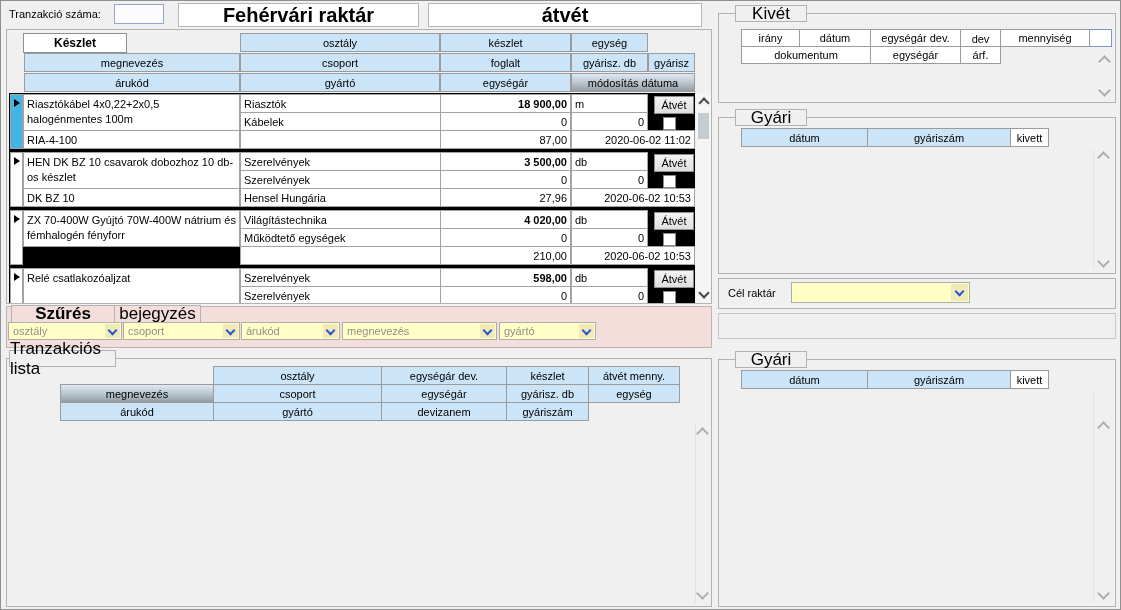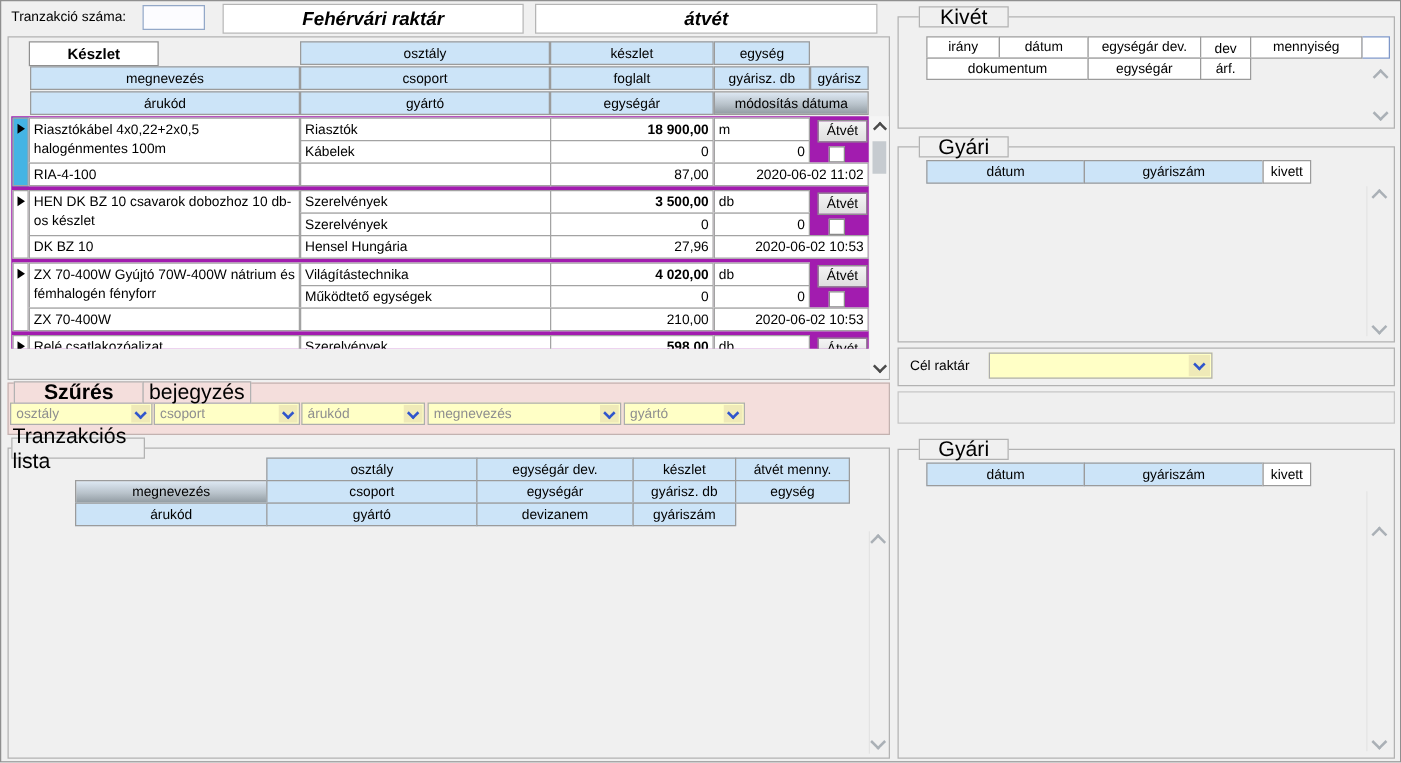--- a/index.html
+++ b/index.html
@@ -31,39 +31,39 @@
   .combo .arrowbox{position:absolute;right:1px;top:1px;bottom:1px;width:15px;background:#efeab8;
          display:flex;align-items:center;justify-content:center;}
   .chev{display:inline-block;width:5px;height:5px;border:solid #2f55cc;border-width:0 2px 2px 0;transform:rotate(45deg);margin-top:-2px;}
   .schev{position:absolute;width:7px;height:7px;border:solid #aab0b6;border-width:0 2px 2px 0;}
   .schev.up{transform:rotate(-135deg);}
   .schev.down{transform:rotate(45deg);}
   .schev.dark{border-color:#4a4a4a;width:6px;height:6px;}
   .trackline{position:absolute;width:1px;background:#e3e3e3;}
   
   #stockbox{left:5px;top:28px;width:706px;height:275px;border:1px solid #b2b2b2;background:#f0f0f0;}
-  #dataarea{position:absolute;left:2px;top:63px;width:686px;height:186px;background:#a21caf;overflow:hidden;}
+  #dataarea{position:absolute;left:2px;top:63px;width:686px;height:210px;background:#000000;overflow:hidden;}
   .rowblock{position:absolute;left:0;width:686px;height:55px;}
   .gutter{position:absolute;left:1px;top:0;width:13px;height:55px;border:1px solid #a3a3a3;background:#fff;
           box-sizing:border-box;display:flex;justify-content:center;align-items:flex-start;padding-top:4px;}
   .gutter.sel{background:#44b4e4;}
   .marker{width:0;height:0;border-top:4px solid transparent;border-bottom:4px solid transparent;border-left:6px solid #000;}
   .namecell{left:14px;top:0;width:217px;height:37px;align-items:flex-start;padding-top:2px;line-height:15px;}
   .c2a{left:231px;top:0;width:201px;height:19px;}   .c2b{left:231px;top:18px;width:201px;height:19px;}
   .c3a{left:431px;top:0;width:131px;height:19px;}   .c3b{left:431px;top:18px;width:131px;height:19px;}
   .c4a{left:562px;top:0;width:77px;height:19px;}    .c4b{left:562px;top:18px;width:77px;height:19px;}
   .c1c{left:14px;top:36px;width:217px;height:19px;} .c2c{left:231px;top:36px;width:201px;height:19px;}
   .c3c{left:431px;top:36px;width:131px;height:19px;}.c4c{left:562px;top:36px;width:124px;height:19px;}
   .atvetbtn{left:645px;top:2px;width:40px;height:18px;}
   .checkbox{position:absolute;left:654px;top:23px;width:13px;height:13px;background:#fff;border:1px solid #8a8a8a;box-sizing:border-box;}
   
   #stockscroll{position:absolute;left:689px;top:63px;width:15px;height:210px;background:#f5f5f5;}
   #stockthumb{position:absolute;left:2px;top:20px;width:11px;height:26px;background:#c6cbd0;}
   .titlebox{position:absolute;box-sizing:border-box;border:1px solid #b5b5b5;background:#fff;
-            display:flex;align-items:center;justify-content:center;font-weight:bold;font-size:15px;font-style:italic;}
+            display:flex;align-items:center;justify-content:center;font-weight:bold;font-size:20px;}
   .lbl{position:absolute;font-size:11px;white-space:nowrap;}
   .focuscell{position:absolute;box-sizing:border-box;background:#fff;border:1px solid #7e97c8;}
 </style>
 </head>
 <body>
 
 <div id="app">
 
   <div class="lbl" style="left:8px;top:7px;">Tranzakció száma:</div>
   <input class="abs" style="left: 113px; top: 3px; width: 50px; height: 20px; border: 1px solid rgb(147, 168, 200); background: rgb(252, 252, 255);" value="">
@@ -132,21 +132,20 @@
         <div class="gutter">
             <span class="marker"></span>
           </div>
         <div class="dcell namecell">ZX 70-400W Gyújtó 70W-400W nátrium és fémhalogén fényforr</div>
         <div class="dcell c2a">Világítástechnika</div>
         <div class="dcell c2b">Működtető egységek</div>
         <div class="dcell c3a num bold">4 020,00</div>
         <div class="dcell c3b num">0</div>
         <div class="dcell c4a">db</div>
         <div class="dcell c4b num">0</div>
-        <div class="dcell c1c">ZX 70-400W</div>
         <div class="dcell c2c"></div>
         <div class="dcell c3c num">210,00</div>
         <div class="dcell c4c num">2020-06-02 10:53</div>
         <button class="btn atvetbtn">Átvét</button>
         <div class="checkbox"></div>
       </div>
 
       <div class="rowblock" style="top:175px;">
         <div class="gutter">
             <span class="marker"></span>

